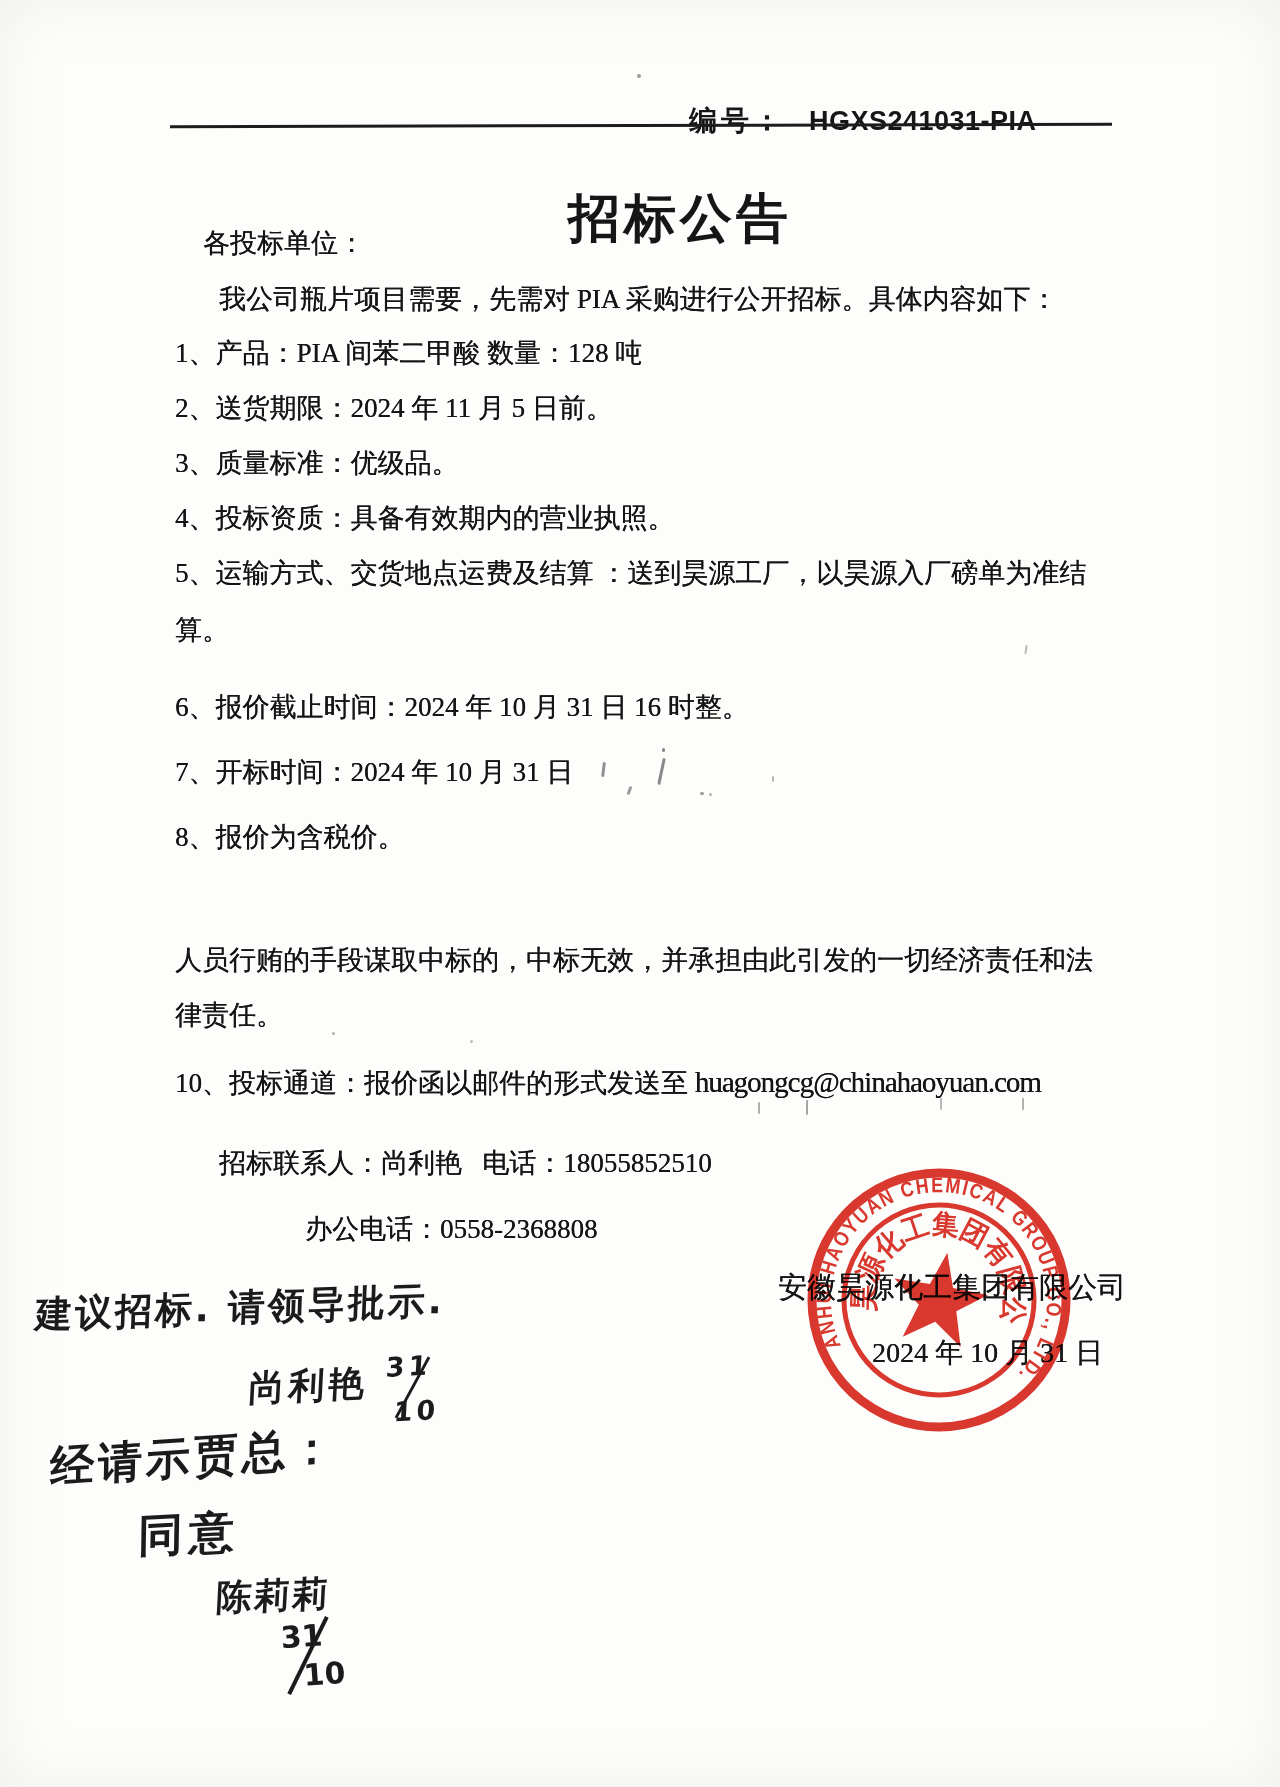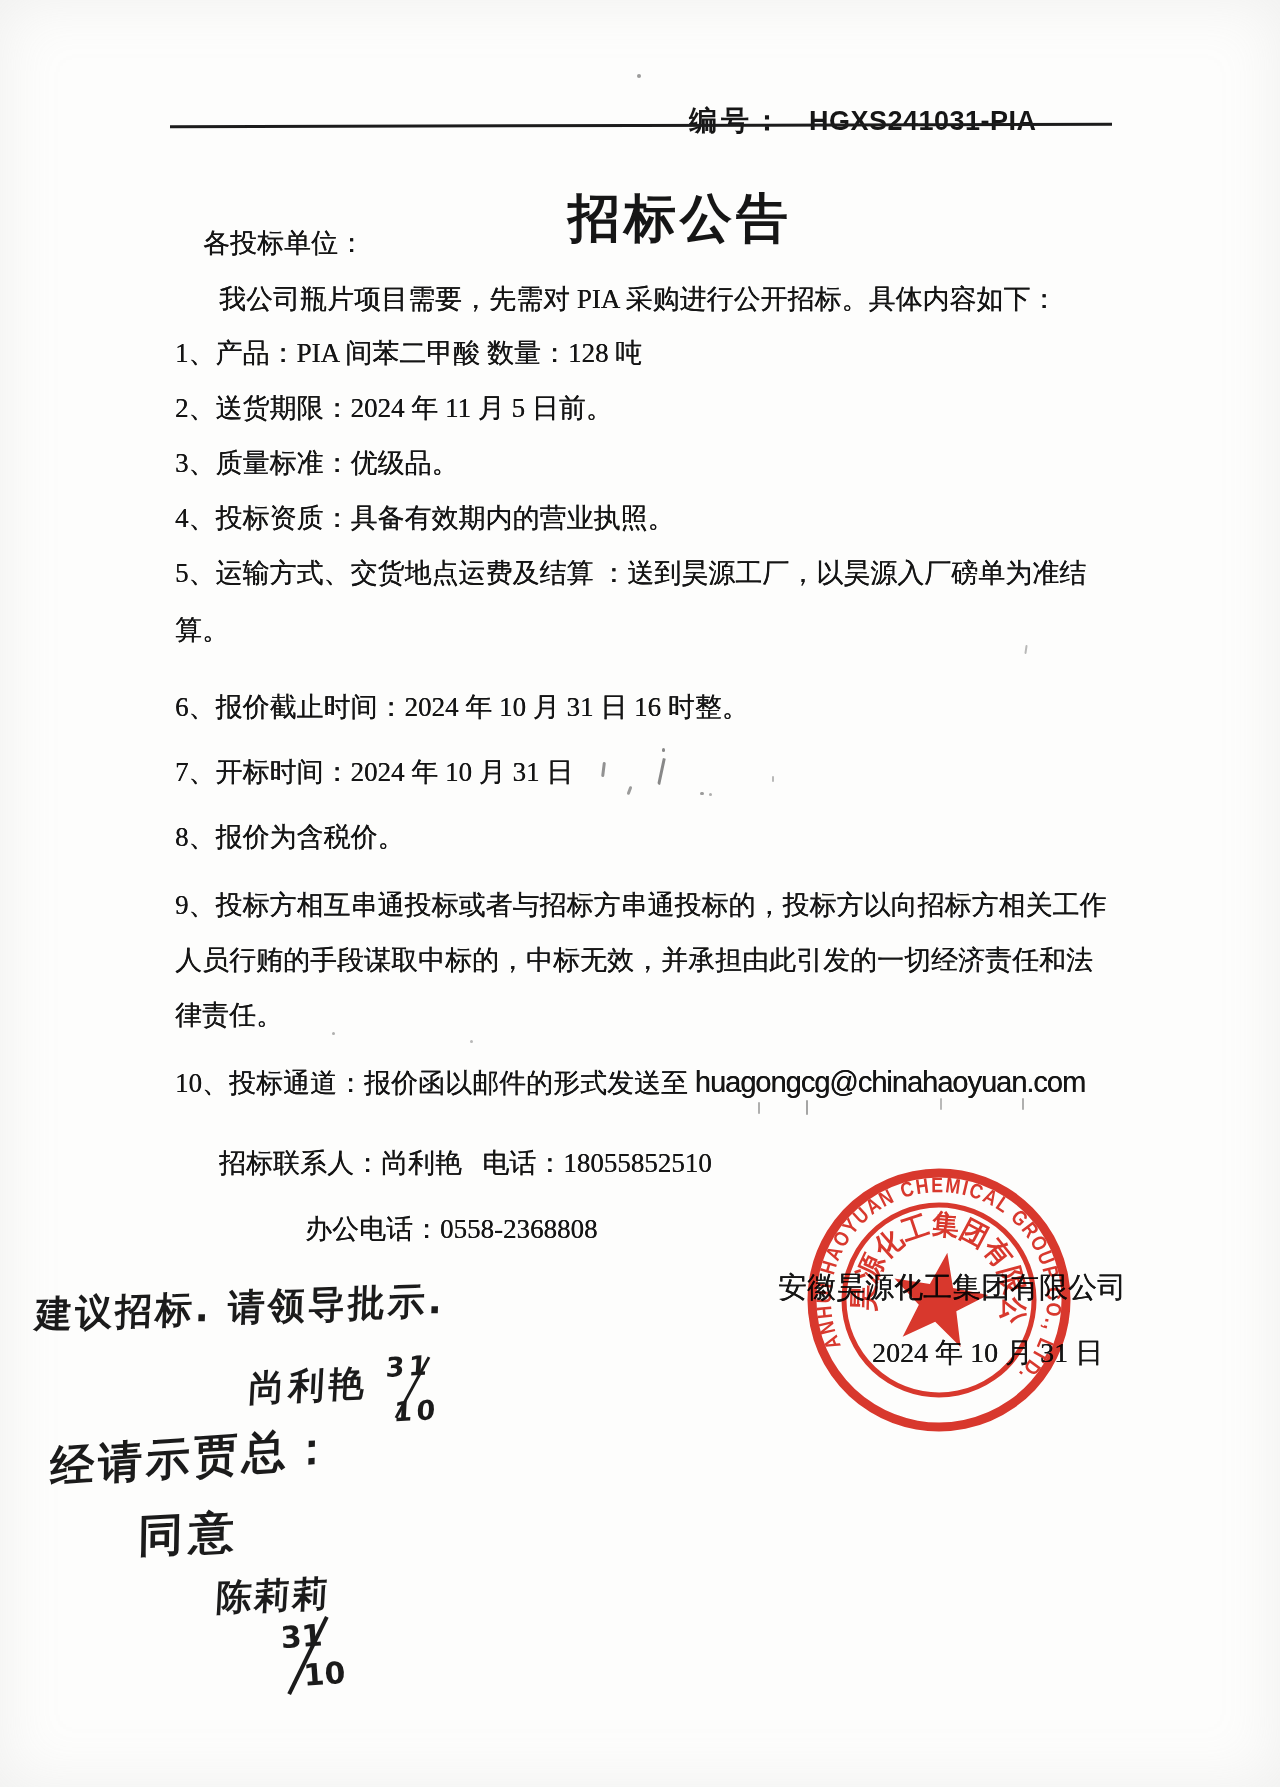--- a/index.html
+++ b/index.html
@@ -34,21 +34,21 @@
   .rule{
     position:absolute;left:170px;top:124px;width:942px;height:3px;
     background:#1c1c1c;transform:rotate(-.15deg);
   }
   .title{
     position:absolute;left:568px;top:184px;margin:0;
     font-size:52px;font-weight:bold;letter-spacing:4px;
     white-space:pre;
   }
   .email{
-    font-family:Liberation Sans, sans-serif;
+    font-family:Liberation Serif, serif;
     font-size:29px;letter-spacing:-1px;
   }
   .sig{
     position:absolute;white-space:pre;font-size:28px;
     text-shadow:0.25px 0 currentColor;
   }
   
   .stamp{
     position:absolute;left:799px;top:1160px;
     transform:rotate(10deg);
@@ -102,21 +102,20 @@
   <div class="line" style="left:219px;top:284px;">我公司瓶片项目需要，先需对 PIA 采购进行公开招标。具体内容如下：</div>
   <div class="line" style="left:175px;top:338px;">1、产品：PIA 间苯二甲酸 数量：128 吨</div>
   <div class="line" style="left:175px;top:393px;">2、送货期限：2024 年 11 月 5 日前。</div>
   <div class="line" style="left:175px;top:448px;">3、质量标准：优级品。</div>
   <div class="line" style="left:175px;top:503px;">4、投标资质：具备有效期内的营业执照。</div>
   <div class="line" style="left:175px;top:558px;">5、运输方式、交货地点运费及结算 ：送到昊源工厂，以昊源入厂磅单为准结</div>
   <div class="line" style="left:175px;top:615px;">算。</div>
   <div class="line" style="left:175px;top:692px;">6、报价截止时间：2024 年 10 月 31 日 16 时整。</div>
   <div class="line" style="left:175px;top:757px;">7、开标时间：2024 年 10 月 31 日</div>
   <div class="line" style="left:175px;top:822px;">8、报价为含税价。</div>
-  <div class="line" style="left:175px;top:890px;">9、投标方相互串通投标或者与招标方串通投标的，投标方以向招标方相关工作</div>
   <div class="line" style="left:175px;top:945px;">人员行贿的手段谋取中标的，中标无效，并承担由此引发的一切经济责任和法</div>
   <div class="line" style="left:175px;top:1000px;">律责任。</div>
   <div class="line" style="left:175px;top:1066px;"><span>10、投标通道：报价函以邮件的形式发送至 </span><span class="email">huagongcg@chinahaoyuan.com</span></div>
   <div class="line" style="left:219px;top:1148px;">招标联系人：尚利艳   电话：18055852510</div>
   <div class="line" style="left:305px;top:1214px;text-align:right;">办公电话：0558-2368808</div>
 
   <div class="sig" style="left:778px;top:1268px;font-size:29px;">安徽昊源化工集团有限公司</div>
   <div class="sig" style="left:872px;top:1334px;font-size:28px;">2024 年 10 月 31 日</div>
 
   <svg class="stamp" width="280" height="280" viewBox="0 0 280 280">

